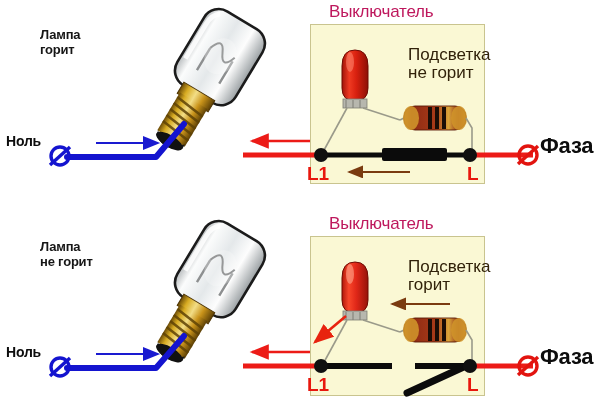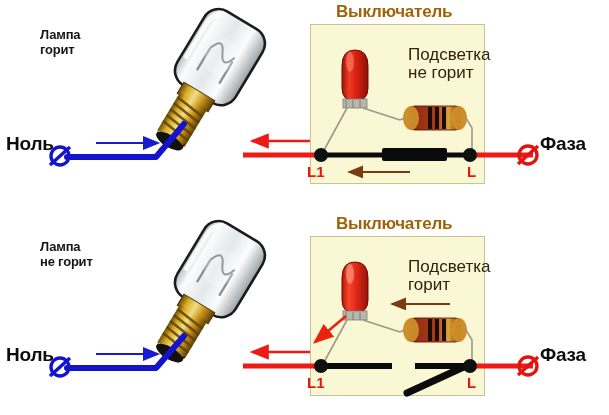--- a/index.html
+++ b/index.html
@@ -7,34 +7,34 @@
        font-family:"Liberation Sans","DejaVu Sans",sans-serif;}
   .panel{position:absolute;left:0;width:609px;height:207px;}
   #panel-top{top:0;}
   #panel-bottom{top:208px;}
 
   
   .lamp-label{position:absolute;left:40px;top:28px;width:120px;
      font-size:13px;font-weight:bold;color:#161616;line-height:1.12;
      letter-spacing:-0.2px;}
   .lamp-label .l2{display:block;}
-  .sw-title{position:absolute;left:336px;top:2px;font-size:17px;
-     font-weight:bold;color:#a16207;letter-spacing:-0.2px;}
-  .nol-label{position:absolute;left:6px;top:133px;font-size:19px;
+  .sw-title{position:absolute;left:329px;top:2px;font-size:17px;
+     font-weight:normal;color:#be185d;letter-spacing:-0.2px;}
+  .nol-label{position:absolute;left:6px;top:133px;font-size:14px;
      font-weight:bold;color:#0d0d0d;letter-spacing:-0.2px;}
-  .faza-label{position:absolute;left:540px;top:133px;font-size:19px;
+  .faza-label{position:absolute;left:540px;top:133px;font-size:22px;
      font-weight:bold;color:#0d0d0d;letter-spacing:-0.2px;}
   .backlight-label{position:absolute;left:408px;top:46px;width:126px;
      font-size:17px;font-weight:normal;color:#31220a;line-height:1.08;}
   .backlight-label .l2{display:block;}
 
   
   .sw-box{position:absolute;left:310px;top:24px;width:175px;height:160px;
      background:#faf8d4;border:1px solid #c9c48f;box-sizing:border-box;}
-  .term-txt{position:absolute;font-size:15px;font-weight:bold;color:#e8170d;}
+  .term-txt{position:absolute;font-size:19px;font-weight:bold;color:#e8170d;}
 
   svg{position:absolute;left:0;top:0;overflow:visible;}
   .nolabel{pointer-events:none;}
 </style>
 </head>
 <body>
 
 <div class="panel" id="panel-top">
 
   <div class="lamp-label">

